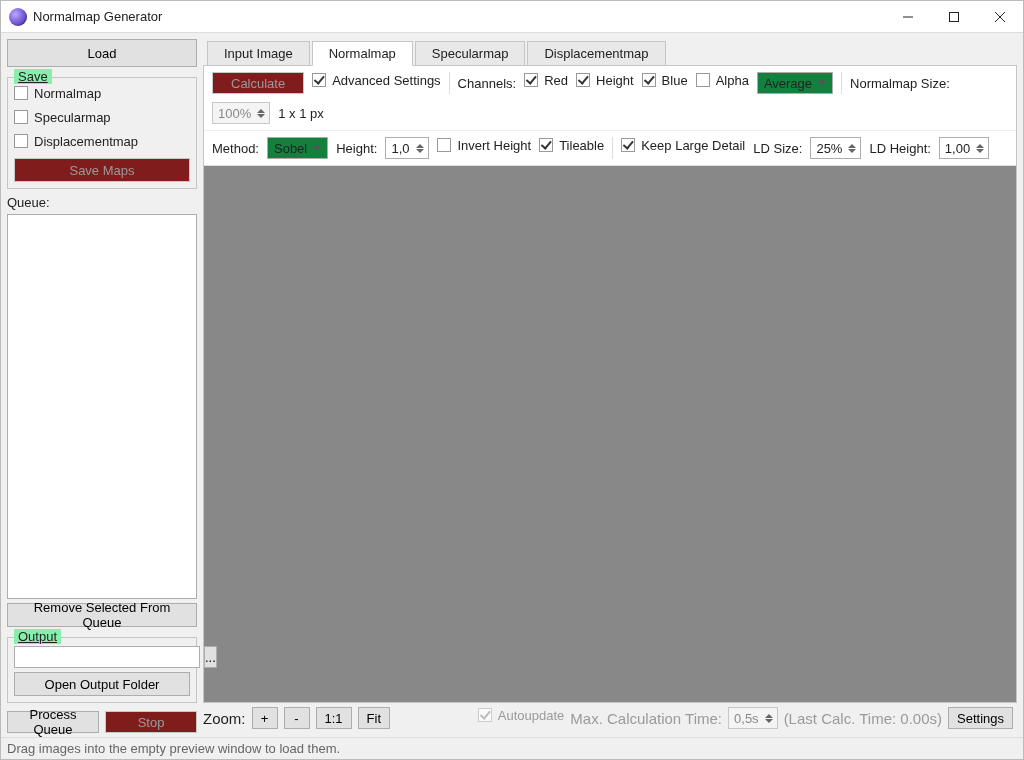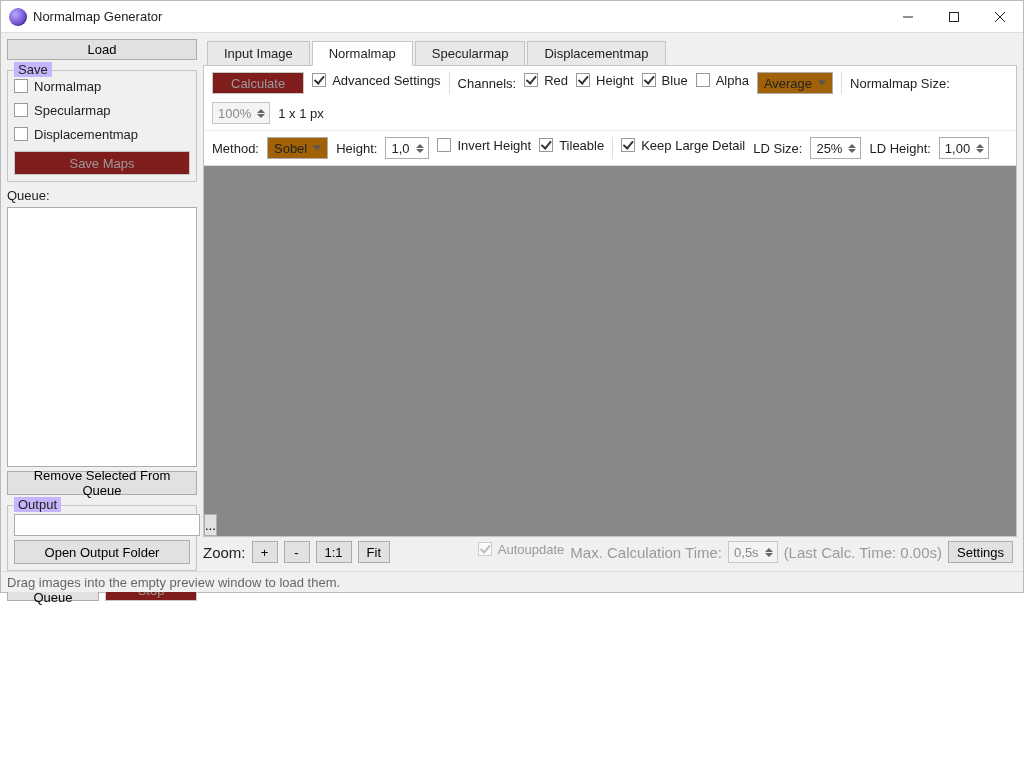--- a/index.html
+++ b/index.html
@@ -6,21 +6,21 @@
   html, body {
     margin: 0; padding: 0;
     width: 1024px; height: 760px;
     font-family: "Segoe UI", Tahoma, sans-serif;
     font-size: 13px;
     color: #222;
     background: #fff;
     overflow: hidden;
   }
   .window {
-    width: 1024px; height: 593px;
+    width: 1024px; height: 760px;
     border: 1px solid #bbb;
     background: #fff;
     display: flex;
     flex-direction: column;
   }
   
   .titlebar {
     height: 32px;
     border-bottom: 1px solid #ddd;
     display: flex;
@@ -103,23 +103,24 @@
   .group {
     border: 1px solid #c5c5c5;
     padding: 6px;
     background: #f0f0f0;
     position: relative;
   }
   .group-title {
     position: absolute;
     top: -9px;
     left: 6px;
-    background: #c4b5fd;
+    background: #86efac;
     padding: 0 4px;
     font-size: 13px;
+    text-decoration: underline;
   }
   .group-body {
     display: flex;
     flex-direction: column;
     gap: 4px;
     margin-top: 2px;
   }
 
   label.cb {
     display: flex;
@@ -216,21 +217,21 @@
   }
   .toolbar .sep {
     width: 1px;
     align-self: stretch;
     background: #ddd;
   }
   .select {
     position: relative;
     display: inline-flex; align-items: center;
     border: 1px solid #adadad;
-    background: #a16207;
+    background: #15803d;
     height: 22px;
     padding: 0 20px 0 6px;
     font-size: 13px;
   }
   .select::after {
     content: "";
     position: absolute;
     right: 6px; top: 50%;
     width: 0; height: 0;
     border-left: 4px solid transparent;

